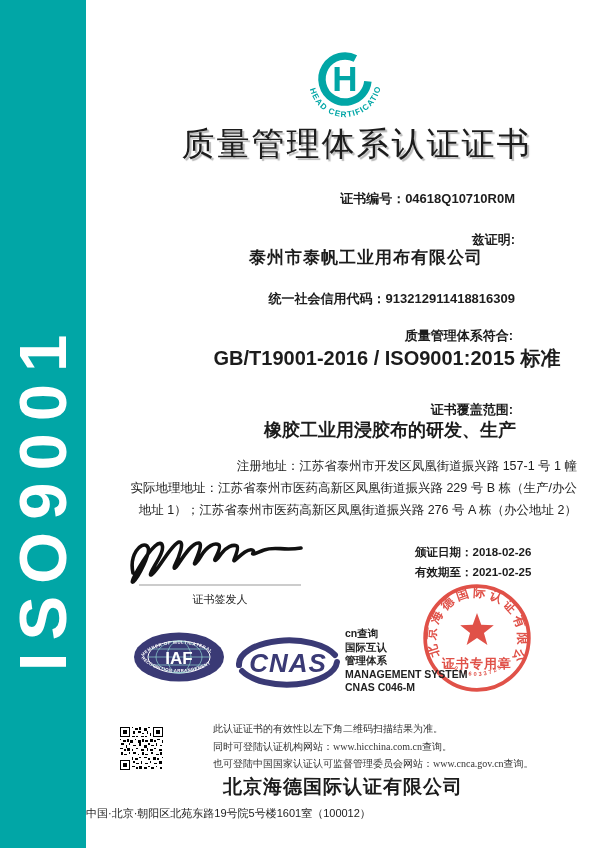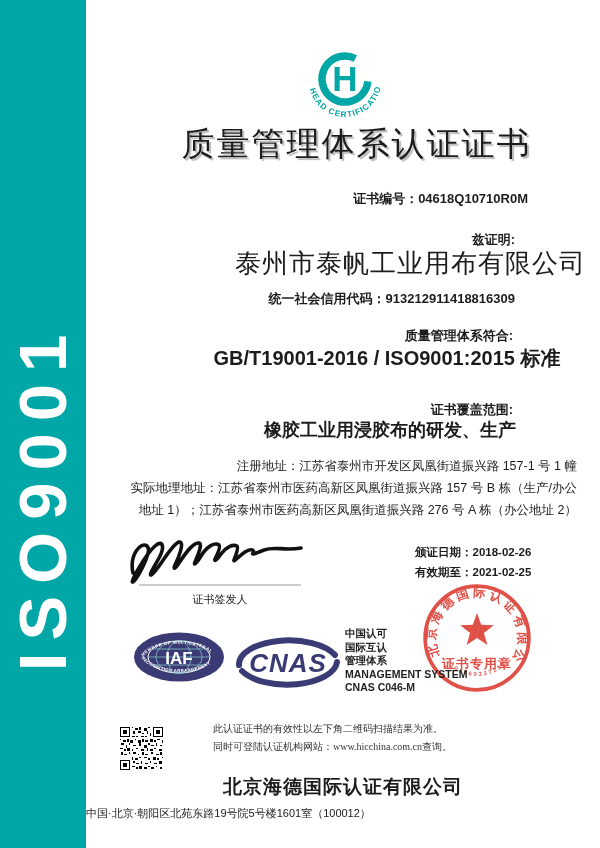--- a/index.html
+++ b/index.html
@@ -9,23 +9,23 @@
   .sidebar{position:absolute;left:0;top:0;width:86px;height:848px;background:#01a6a6;}
   .sidebar-text{position:absolute;left:0;top:848px;width:848px;height:86px;
         transform:rotate(-90deg);transform-origin:top left;
         display:flex;align-items:center;justify-content:center;padding-right:146px;box-sizing:border-box;
         color:#ffffff;font-size:67px;font-weight:800;letter-spacing:12px;line-height:86px;white-space:nowrap;}
   
   .abs{position:absolute;}
   .right-label{position:absolute;font-size:13px;font-weight:700;text-align:right;white-space:nowrap;}
   .title{left:86px;width:541px;top:122px;text-align:center;font-size:33px;font-weight:400;
          letter-spacing:2px;text-shadow:2px 2px 1px #b9b9b9;white-space:nowrap;}
-  .certno{top:190px;right:72px;margin-left:24px;}
+  .certno{top:190px;right:85px;margin-left:24px;}
   .certify{top:231px;right:85px;}
-  .company{left:146px;width:440px;top:246px;text-align:right;font-size:26px;font-weight:400;
+  .company{left:146px;width:440px;top:246px;text-align:center;font-size:17px;font-weight:700;
            letter-spacing:1px;white-space:nowrap;}
   .credit{top:290px;right:85px;}
   .syslabel{top:327px;right:87px;}
   .standard{left:167px;width:440px;top:345px;text-align:center;font-size:20px;font-weight:800;white-space:nowrap;}
   .scopelabel{top:401px;right:87px;}
   .scope{left:170px;width:440px;top:418px;text-align:center;font-size:18px;font-weight:800;white-space:nowrap;}
   .address{left:103px;width:474px;top:455px;font-size:12.5px;line-height:22px;text-align:right;font-weight:400;}
   .sig-block{left:125px;top:533px;width:190px;}
   .sig-label{left:125px;top:592px;width:190px;text-align:center;font-size:11px;}
   .dates{left:415px;top:542px;font-size:11.5px;font-weight:700;line-height:20px;white-space:nowrap;}
@@ -74,21 +74,21 @@
   </div>
 
   <div class="right-label syslabel">质量管理体系符合:</div>
   <div class="abs standard">GB/T19001-2016 / ISO9001:2015 标准</div>
 
   <div class="right-label scopelabel">证书覆盖范围:</div>
   <div class="abs scope">橡胶工业用浸胶布的研发、生产</div>
 
   <div class="abs address">
     <div>注册地址：江苏省泰州市开发区凤凰街道振兴路 157-1 号 1 幢</div>
-    <div>实际地理地址：江苏省泰州市医药高新区凤凰街道振兴路 157 号 B 栋（生产/办公</div>
+    <div>实际地理地址：江苏省泰州市医药高新区凤凰街道振兴路 229 号 B 栋（生产/办公</div>
     <div>地址 1）；江苏省泰州市医药高新区凤凰街道振兴路 276 号 A 栋（办公地址 2）</div>
   </div>
 
   <svg class="abs sig-block" width="190" height="58" viewBox="0 0 190 58">
     <path d="M8,40 C4,22 16,8 22,13 C28,18 12,46 8,49 C4,51 20,22 30,13
              C38,6 40,14 34,25 C28,36 24,42 26,42 C32,40 46,11 54,9
              C60,8 54,24 50,32 C48,37 50,36 54,30 C60,21 68,9 74,10
              C78,11 72,24 70,29 C68,33 72,30 76,23 C82,13 90,9 94,12
              C96,14 92,22 90,26 C89,29 92,27 96,21 C101,14 108,11 112,13
              C114,15 110,24 109,27 C108,30 114,23 120,19 C126,15 130,17 128,20
@@ -139,21 +139,21 @@
     </text>
   </svg>
 
   <svg class="abs" style="left:236px;top:634px;" width="104" height="56" viewBox="0 0 104 56">
     <path d="M 3 31 A 50 24 0 0 1 99 21" fill="none" stroke="#3a3a75" stroke-width="6" stroke-linecap="round"></path>
     <path d="M 6 37 A 50 24 0 0 0 101 28" fill="none" stroke="#3a3a75" stroke-width="6" stroke-linecap="round"></path>
     <text x="52" y="38" text-anchor="middle" font-size="26" font-weight="900" font-style="italic" fill="#3a3a75" letter-spacing="1">CNAS</text>
   </svg>
 
   <div class="abs accred-text">
-    <div class="cn">中国认可</div>
+    <div class="cn">cn查询</div>
     <div class="cn">国际互认</div>
     <div class="cn">管理体系</div>
     <div class="en">MANAGEMENT SYSTEM</div>
     <div class="en">CNAS C046-M</div>
   </div>
 
   <svg class="abs" style="left:120px;top:727px;" width="43" height="43" viewBox="0 0 29 29" shape-rendering="crispEdges">
     <rect width="29" height="29" fill="#ffffff"></rect>
     <g fill="#000000">
       <rect x="0" y="0" width="7" height="7"></rect>
@@ -243,18 +243,19 @@
         <rect x="19" y="26" width="1" height="1"></rect>
         <rect x="21" y="27" width="2" height="1"></rect>
       <rect x="24" y="26" width="1" height="1"></rect>
         <rect x="27" y="27" width="1" height="1"></rect>
     </g>
   </svg>
 
   <div class="abs notes">
     <div>此认证证书的有效性以左下角二维码扫描结果为准。</div>
     <div>同时可登陆认证机构网站：www.hicchina.com.cn查询。</div>
+    <div>也可登陆中国国家认证认可监督管理委员会网站：www.cnca.gov.cn查询。</div>
   </div>
 
   <div class="abs f-company">北京海德国际认证有限公司</div>
   <div class="abs f-address">中国·北京·朝阳区北苑东路19号院5号楼1601室（100012）</div>
 
 </div>
 
 </body></html>

